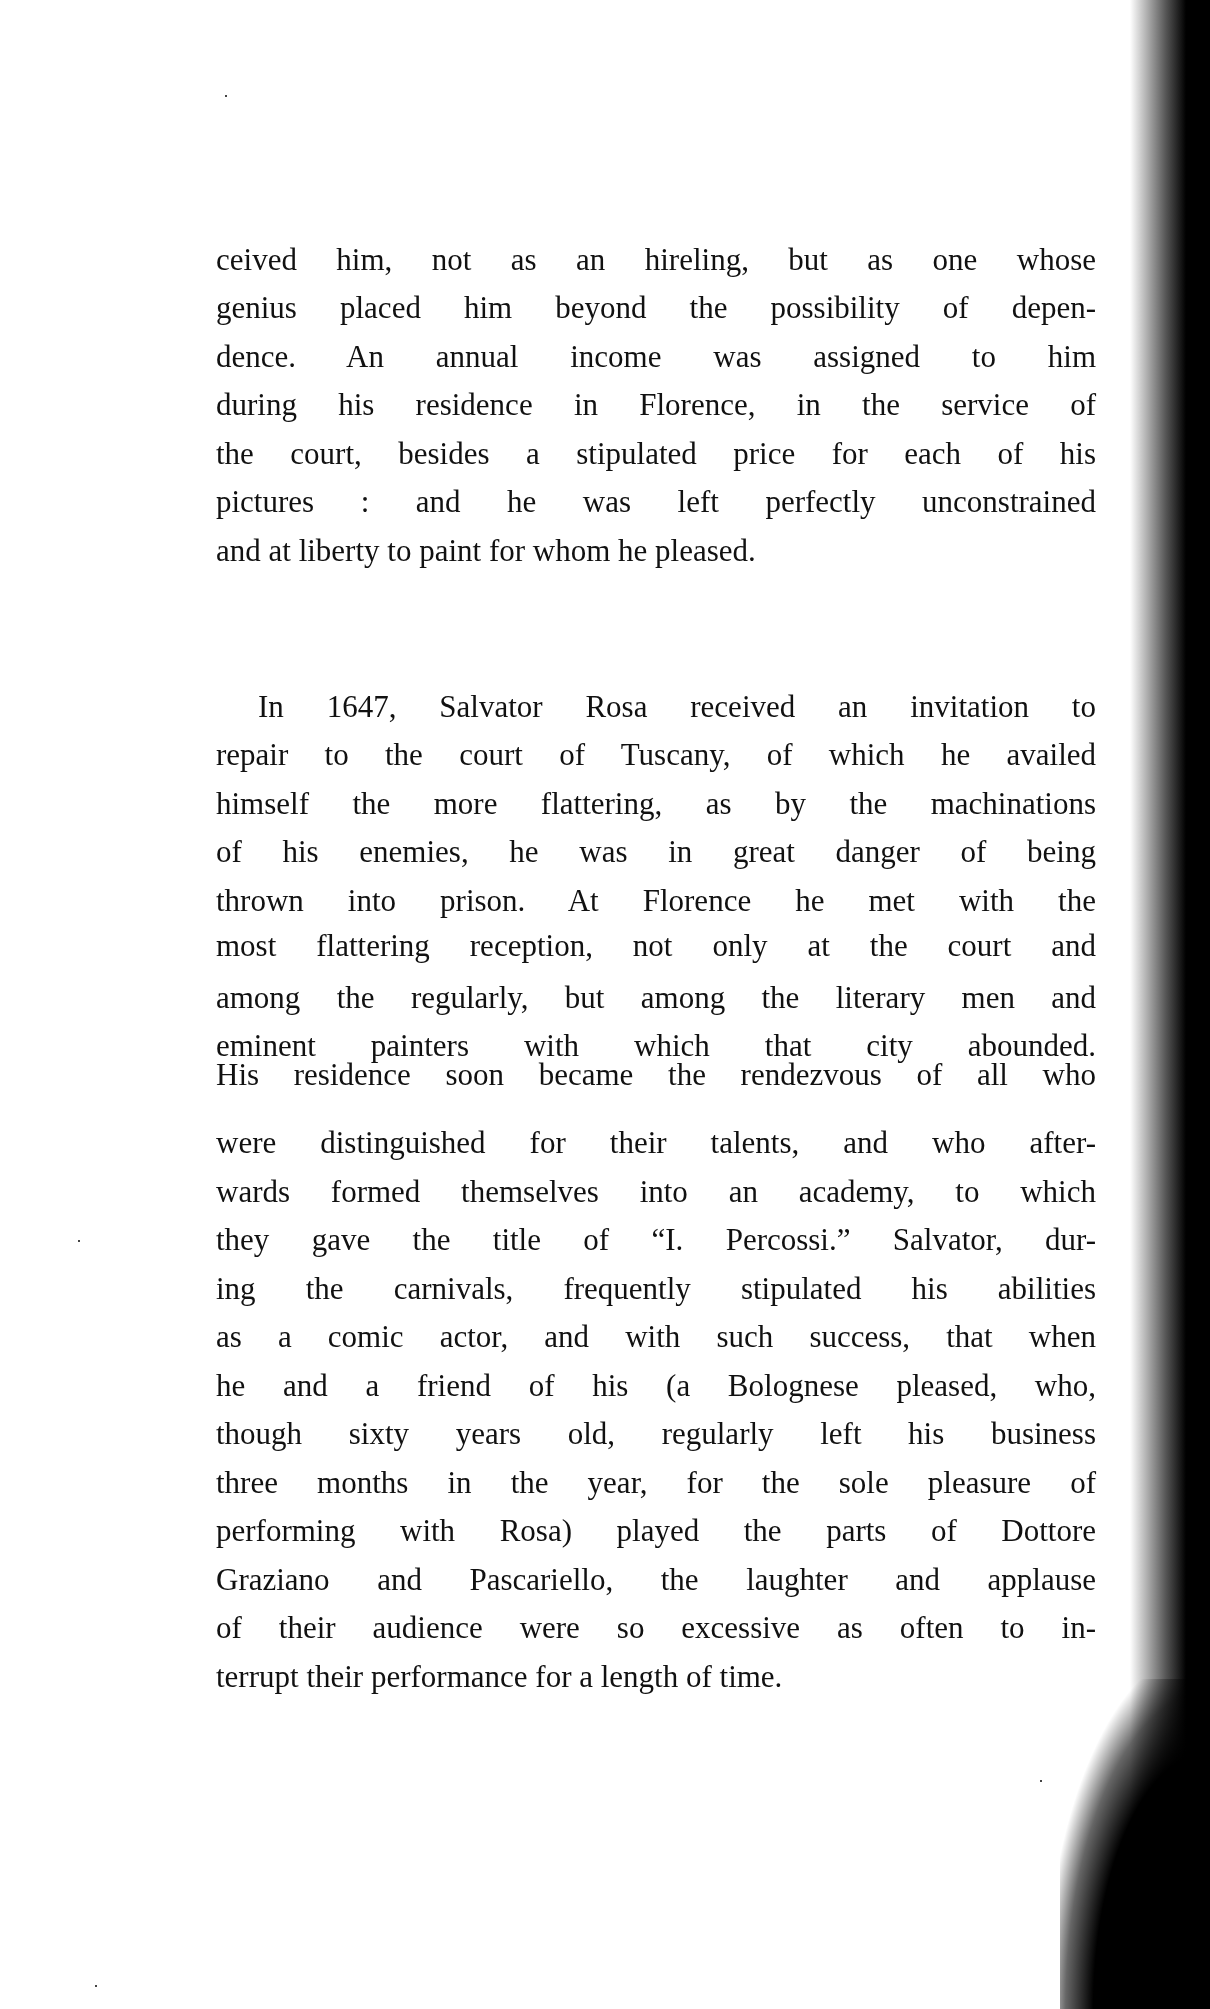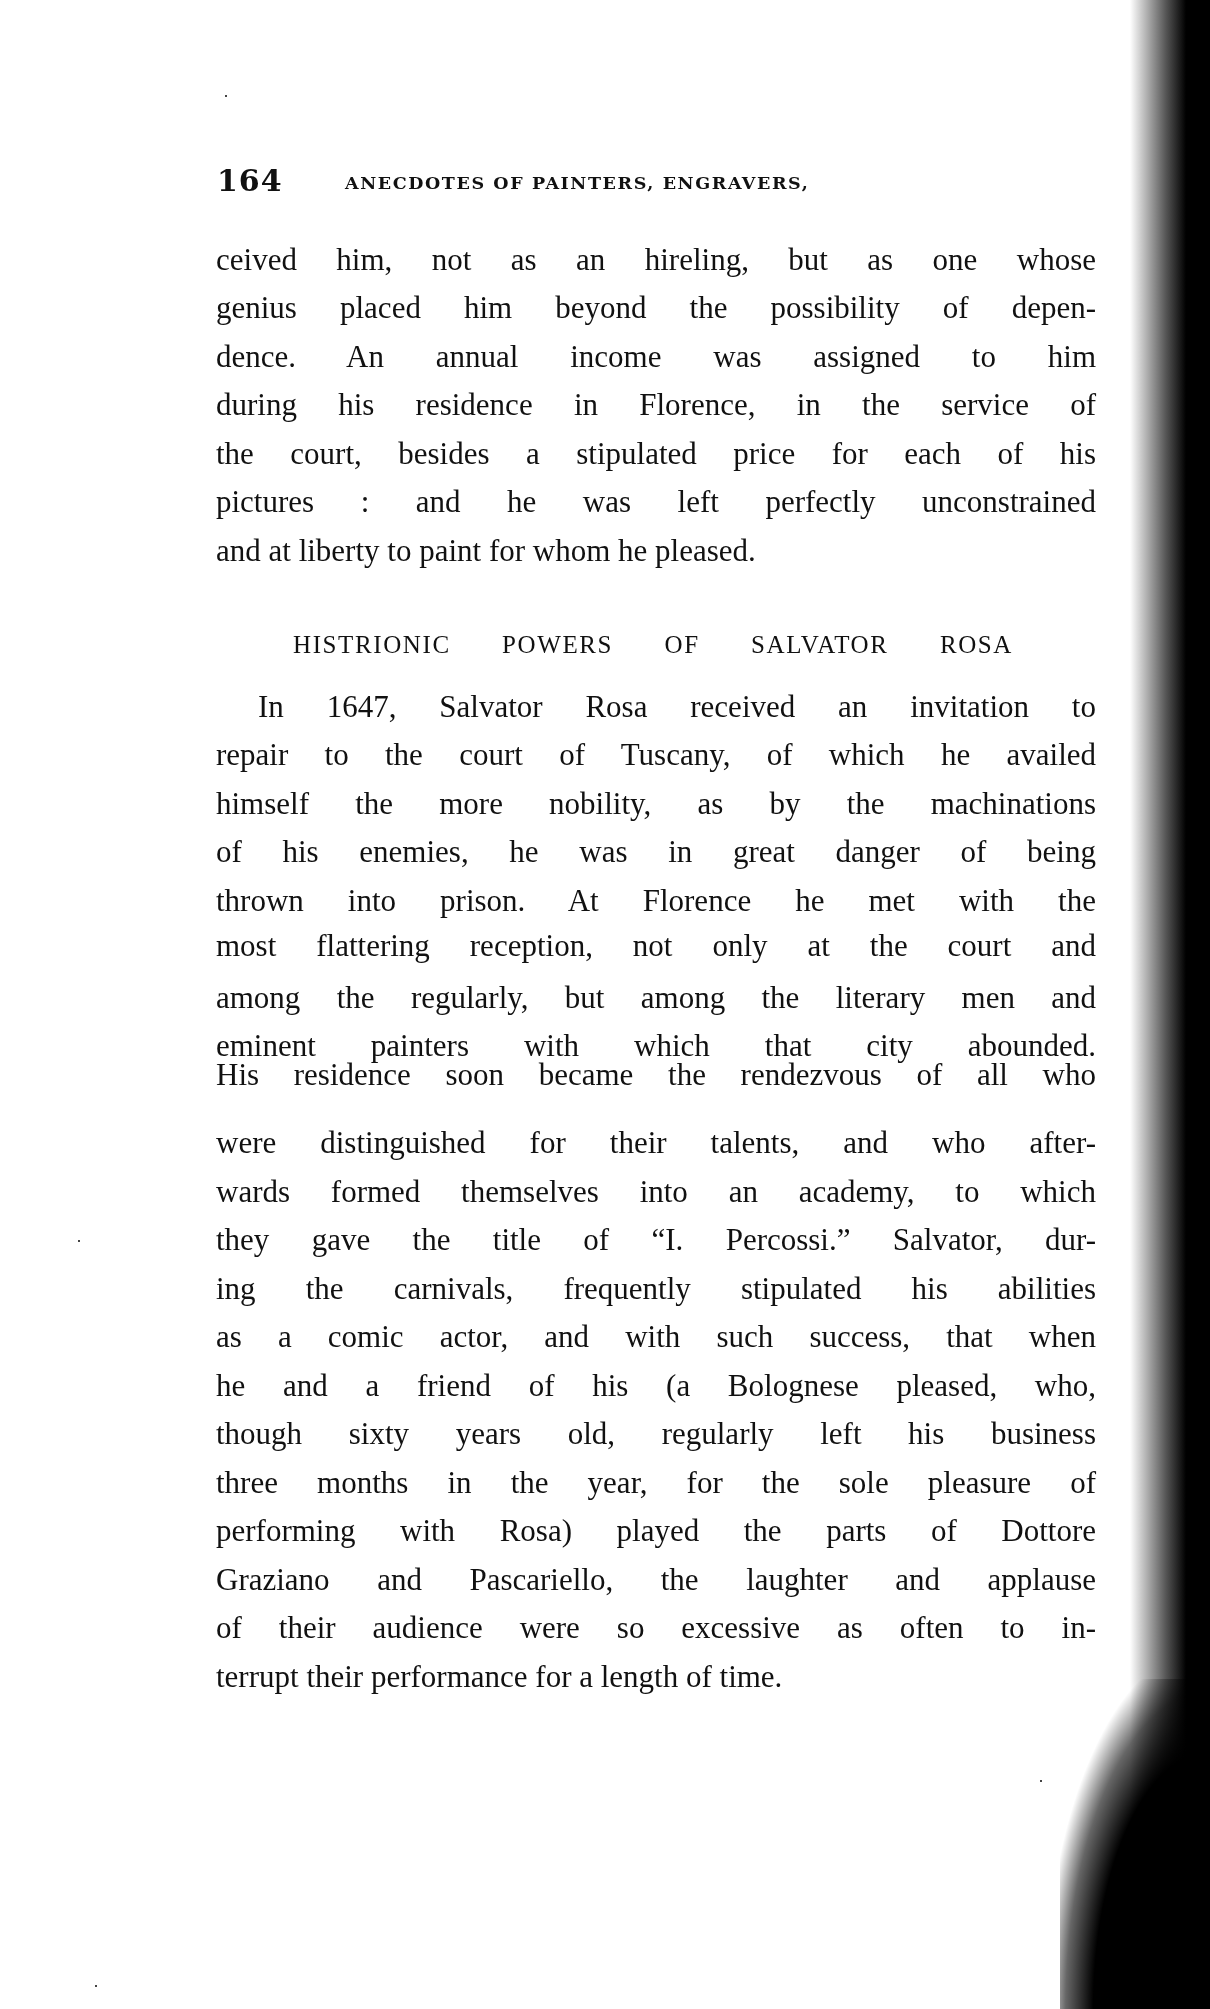--- a/index.html
+++ b/index.html
@@ -37,41 +37,36 @@
     position:absolute; right:0; bottom:0; width:150px; height:330px;
     background:radial-gradient(ellipse at 100% 100%, #000 55%, rgba(0,0,0,0.6) 68%, rgba(0,0,0,0) 78%);
   }
   .speck { position:absolute; width:2px; height:2px; background:#444; }
 </style>
 </head>
 <body>
 
 <div class="page">
 
-  <div class="running-head">
-    <span class="page-num">164</span>
-    <span class="head-title">ANECDOTES OF PAINTERS, ENGRAVERS,</span>
-  </div>
 
   <div>
     <div class="line" style="top:236px">ceived him, not as an hireling, but as one whose</div>
     <div class="line" style="top:284px">genius placed him beyond the possibility of depen-</div>
     <div class="line" style="top:333px">dence. An annual income was assigned to him</div>
     <div class="line" style="top:381px">during his residence in Florence, in the service of</div>
     <div class="line" style="top:430px">the court, besides a stipulated price for each of his</div>
     <div class="line" style="top:478px">pictures : and he was left perfectly unconstrained</div>
     <div class="line last" style="top:527px">and at liberty to paint for whom he pleased.</div>
   </div>
 
-  <div class="section-heading">HISTRIONIC POWERS OF SALVATOR ROSA</div>
 
   <div>
     <div class="line indent" style="top:683px">In 1647, Salvator Rosa received an invitation to</div>
     <div class="line" style="top:731px">repair to the court of Tuscany, of which he availed</div>
-    <div class="line" style="top:780px">himself the more nobility, as by the machinations</div>
+    <div class="line" style="top:780px">himself the more flattering, as by the machinations</div>
     <div class="line" style="top:828px">of his enemies, he was in great danger of being</div>
     <div class="line" style="top:877px">thrown into prison. At Florence he met with the</div>
     <div class="line" style="top:922px">most flattering reception, not only at the court and</div>
     <div class="line" style="top:974px">among the regularly, but among the literary men and</div>
     <div class="line" style="top:1022px">eminent painters with which that city abounded.</div>
     <div class="line" style="top:1051px">His residence soon became the rendezvous of all who</div>
     <div class="line" style="top:1119px">were distinguished for their talents, and who after-</div>
     <div class="line" style="top:1168px">wards formed themselves into an academy, to which</div>
     <div class="line" style="top:1216px">they gave the title of “I. Percossi.” Salvator, dur-</div>
     <div class="line" style="top:1265px">ing the carnivals, frequently stipulated his abilities</div>

